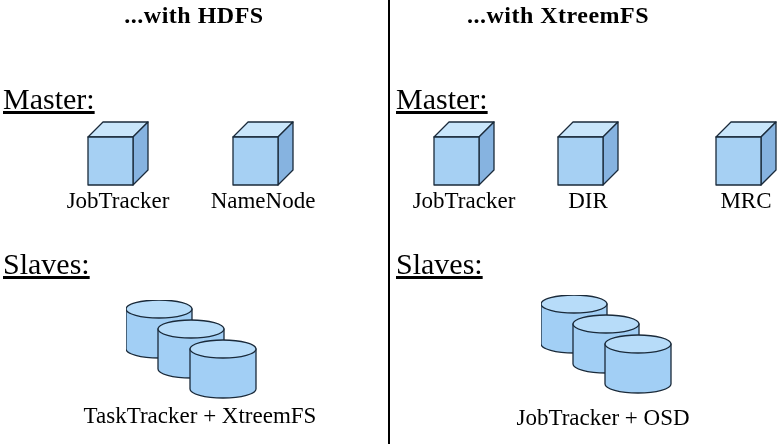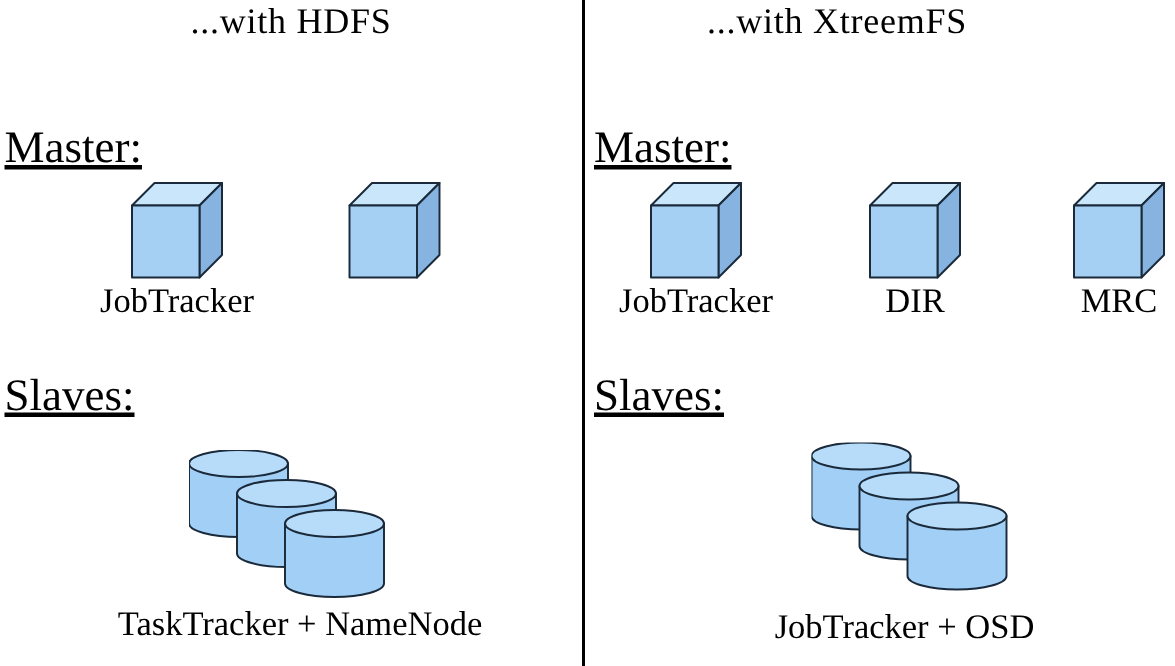--- a/index.html
+++ b/index.html
@@ -3,21 +3,21 @@
 <meta charset="utf-8">
 <style>
   html, body { margin: 0; padding: 0; }
   body { width: 783px; height: 444px; overflow: hidden; background: #ffffff;
          font-family: "Liberation Serif", "DejaVu Serif", serif; color: #000; }
   #stage { position: relative; width: 783px; height: 444px; background: #fff; }
 
   .divider { position: absolute; top: 0; width: 2px; height: 444px; background: #000; }
 
   .panel-title { position: absolute; top: 2px; text-align: center;
-                 font-size: 24px; font-weight: normal; letter-spacing: 0.5px; }
+                 font-size: 24px; font-weight: bold; letter-spacing: 0.5px; }
 
   .section-heading { position: absolute; font-size: 30px; text-decoration: underline; }
 
   .node { position: absolute; width: 150px; display: flex; flex-direction: column;
           align-items: center; justify-content: flex-end; }
   .node svg { display: block; }
   .node-label { margin-top: 2px; font-size: 23px; white-space: nowrap; }
 
   .cyl-stack { position: absolute; }
   .slave-caption { position: absolute; transform: translateX(-50%);
@@ -45,57 +45,58 @@
       </svg>
       <div class="node-label">JobTracker</div>
     </div>
 
     <div class="node" style="left:188px; top:120px">
       <svg width="62" height="66" viewBox="0 0 62 66">
         <polygon class="ln" points="1,17 16,2 61,2 46,17" fill="#c9e6fb"></polygon>
         <polygon class="ln" points="46,17 61,2 61,50 46,65" fill="#86b3e0"></polygon>
         <polygon class="ln" points="1,17 46,17 46,65 1,65" fill="#a6d0f3"></polygon>
       </svg>
+      <div class="node-label">NameNode</div>
     </div>
 
     <div class="section-heading" style="left:3px; top:247px">Slaves:</div>
 
     <svg class="cyl-stack" style="left:126px; top:300px" width="132" height="102" viewBox="0 0 132 102">
       <g transform="translate(0,0)">
         <path class="ln" d="M0,9 L0,49 A33,9 0 0 0 66,49 L66,9 Z" fill="#a2cff5"></path>
         <ellipse class="ln" cx="33" cy="9" rx="33" ry="9" fill="#b7dcf9"></ellipse>
       </g>
       <g transform="translate(32,20)">
         <path class="ln" d="M0,9 L0,49 A33,9 0 0 0 66,49 L66,9 Z" fill="#a2cff5"></path>
         <ellipse class="ln" cx="33" cy="9" rx="33" ry="9" fill="#b7dcf9"></ellipse>
       </g>
       <g transform="translate(64,40)">
         <path class="ln" d="M0,9 L0,49 A33,9 0 0 0 66,49 L66,9 Z" fill="#a2cff5"></path>
         <ellipse class="ln" cx="33" cy="9" rx="33" ry="9" fill="#b7dcf9"></ellipse>
       </g>
     </svg>
 
-    <div class="slave-caption" style="left:200px; top:403px">TaskTracker + NameNode</div>
+    <div class="slave-caption" style="left:200px; top:403px">TaskTracker + XtreemFS</div>
   </div>
 
   <div>
     <div class="panel-title" style="left:389px; width:338px">...with XtreemFS</div>
 
     <div class="section-heading" style="left:396px; top:82px">Master:</div>
 
     <div class="node" style="left:389px; top:120px">
       <svg width="62" height="66" viewBox="0 0 62 66">
         <polygon class="ln" points="1,17 16,2 61,2 46,17" fill="#c9e6fb"></polygon>
         <polygon class="ln" points="46,17 61,2 61,50 46,65" fill="#86b3e0"></polygon>
         <polygon class="ln" points="1,17 46,17 46,65 1,65" fill="#a6d0f3"></polygon>
       </svg>
       <div class="node-label">JobTracker</div>
     </div>
 
-    <div class="node" style="left:535px; top:120px">
+    <div class="node" style="left:513px; top:120px">
       <svg width="62" height="66" viewBox="0 0 62 66">
         <polygon class="ln" points="1,17 16,2 61,2 46,17" fill="#c9e6fb"></polygon>
         <polygon class="ln" points="46,17 61,2 61,50 46,65" fill="#86b3e0"></polygon>
         <polygon class="ln" points="1,17 46,17 46,65 1,65" fill="#a6d0f3"></polygon>
       </svg>
       <div class="node-label">DIR</div>
     </div>
 
     <div class="node" style="left:671px; top:120px">
       <svg width="62" height="66" viewBox="0 0 62 66">

